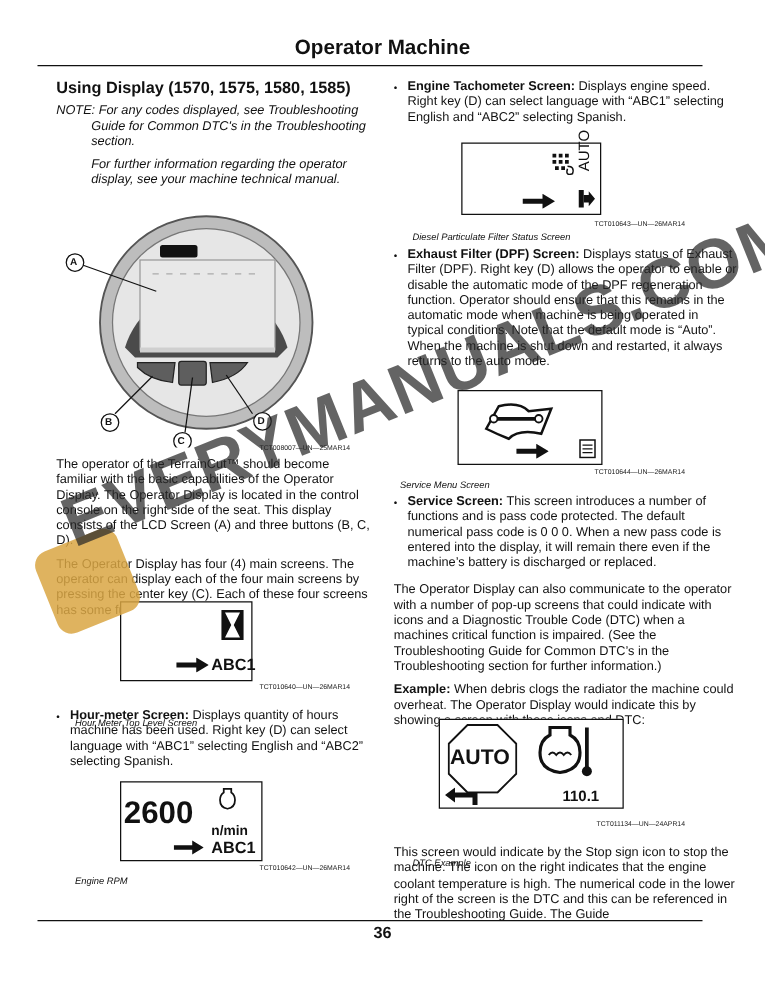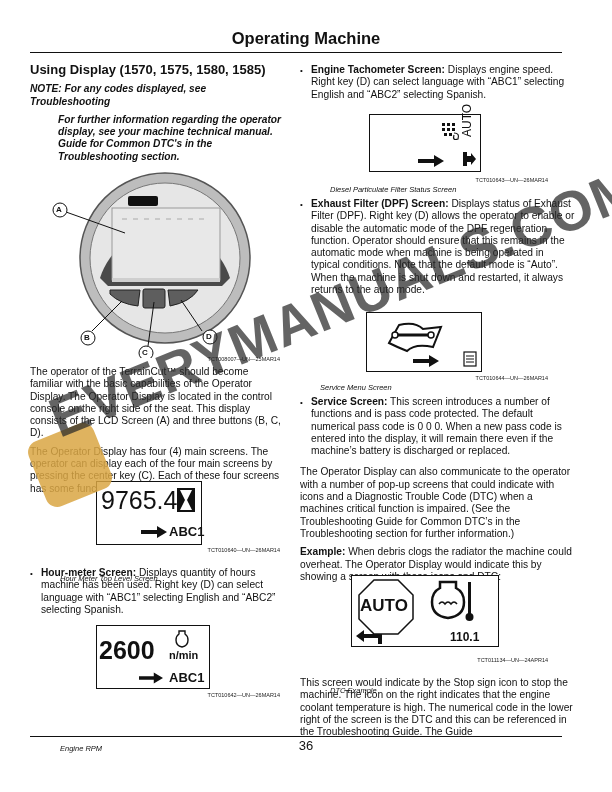--- a/index.html
+++ b/index.html
@@ -1,52 +1,52 @@
 <!DOCTYPE html>
 <html><head>
 <meta charset="utf-8">
 <style>
   html, body { margin: 0; padding: 0; background: #ffffff; }
   body { width: 612px; height: 792px; position: relative; overflow: hidden;
          font-family: "Liberation Sans", sans-serif; color: #111; }
   .abs { position: absolute; }
   .page-title { left: 0; width: 612px; top: 29px; text-align: center; font-weight: bold; font-size: 16.5px; }
   .hr { position: absolute; left: 30px; width: 532px; height: 1px; background: #111; }
-  .col { position: absolute; font-size: 10.2px; line-height: 12.3px; }
+  .col { position: absolute; font-size: 10.2px; line-height: 12.3px; margin-left: 15px; }
   .col p { margin: 0 0 6px 0; }
   .section-title { font-weight: bold; font-size: 13px; margin: 0 0 7px 0; }
-  .note { font-style: italic; font-weight: bold; }
+  .note { font-style: italic; }
   .note .indent { padding-left: 28px; display: block; }
   .bullet { display: flex; margin: 0 0 6px 0; }
   .bullet .dot { width: 11px; flex: none; font-size: 8px; padding-top: 1px; }
   .bullet .txt { flex: 1; }
   b { font-weight: bold; }
   .fig { position: absolute; }
   .fig-id { position: absolute; font-size: 5.5px; color: #222; text-align: right; }
   .caption { position: absolute; font-size: 7.5px; font-style: italic; text-align: left; }
   .lcd { position: absolute; border: 1.5px solid #111; background: #fff; }
   .watermark { position: absolute; left: 40px; top: 390px; font-size: 56px; font-weight: bold;
                color: rgba(40,40,40,0.72); transform: rotate(-22deg); transform-origin: left top;
                letter-spacing: 1px; white-space: nowrap; pointer-events: none; }
   .wm-logo { position: absolute; left: 35px; top: 430px; width: 70px; height: 70px; background: #d9a643;
              border-radius: 12px; transform: rotate(-22deg); opacity: 0.85; }
-  .page-num { position: absolute; left: 0; width: 612px; top: 738px; text-align: center; font-weight: normal; font-size: 13px; }
+  .page-num { position: absolute; left: 0; width: 612px; top: 738px; text-align: center; font-weight: bold; font-size: 13px; }
 </style>
 </head>
 <body>
 
-<div class="abs page-title">Operating Machine</div>
+<div class="abs page-title">Operator Machine</div>
 <div class="hr" style="top:52px;"></div>
 
 <div class="col" style="left:30px; top:64px; width:252px;">
   <div class="section-title">Using Display (1570, 1575, 1580, 1585)</div>
   <div class="note">
     <span>NOTE: For any codes displayed, see Troubleshooting</span>
+    <span class="indent">Guide for Common DTC's in the Troubleshooting section.</span>
     <span class="indent" style="margin-top:6px;">For further information regarding the operator display, see your machine technical manual.</span>
-    <span class="indent">Guide for Common DTC's in the Troubleshooting section.</span>
   </div>
 </div>
 
 <div class="fig" style="left:50px; top:168px; width:230px; height:190px;">
   <svg width="230" height="190" viewBox="0 0 230 190">
     <circle cx="115" cy="90" r="85" fill="#bdbdbd" stroke="#555" stroke-width="1.5"></circle>
     <circle cx="115" cy="90" r="75" fill="#e6e6e6" stroke="#777" stroke-width="1"></circle>
     <path d="M50 110 A68 68 0 0 1 180 110 L172 118 L58 118 Z" fill="#4a4a4a"></path>
     <rect x="78" y="28" width="30" height="10" rx="2" fill="#111"></rect>
     <rect x="62" y="40" width="108" height="72" fill="#e8e8e8" stroke="#999"></rect>
@@ -72,21 +72,20 @@
   <span class="abs" style="left:156px; top:164px; font-size:8px; font-weight:bold;">D</span>
 </div>
 <div class="fig-id" style="left:140px; top:356px; width:140px;">TCT008007—UN—25MAR14</div>
 
 <div class="col" style="left:30px; top:366px; width:252px;">
   <p>The operator of the TerrainCut™ should become familiar with the basic capabilities of the Operator Display. The Operator Display is located in the control console on the right side of the seat. This display consists of the LCD Screen (A) and three buttons (B, C, D).</p>
   <p>The Operator Display has four (4) main screens. The operator can display each of the four main screens by pressing the center key (C). Each of these four screens has some functionality:</p>
 </div>
 
 <div class="lcd" style="left:96px; top:481px; width:104px; height:62px;">
-  <span class="abs" style="left:4px; top:4px; font-size:25px;">9765.4</span>
   <svg class="abs" style="left:80px; top:6px;" width="18" height="24" viewBox="0 0 18 24">
     <rect x="0" y="0" width="18" height="24" fill="#111"></rect>
     <path d="M3 2 L15 2 L10 12 L15 22 L3 22 L8 12 Z" fill="#fff"></path>
   </svg>
   <svg class="abs" style="left:44px; top:44px;" width="26" height="12" viewBox="0 0 26 12">
     <path d="M0 4 L16 4 L16 0 L26 6 L16 12 L16 8 L0 8 Z" fill="#111"></path>
   </svg>
   <span class="abs" style="left:72px; top:42px; font-size:13px; font-weight:bold;">ABC1</span>
 </div>
 <div class="fig-id" style="left:140px; top:547px; width:140px;">TCT010640—UN—26MAR14</div>
@@ -97,28 +96,28 @@
     <span class="dot">•</span>
     <span class="txt"><b>Hour-meter Screen:</b><span> Displays quantity of hours machine has been used. Right key (D) can select language with “ABC1” selecting English and “ABC2” selecting Spanish.</span></span>
   </div>
 </div>
 
 <div class="lcd" style="left:96px; top:625px; width:112px; height:62px;text-align:right;">
   <span class="abs" style="left:2px; top:10px; font-size:25px; font-weight:bold;">2600</span>
   <svg class="abs" style="left:78px; top:4px;" width="14" height="18" viewBox="0 0 14 18">
     <path d="M4 1 L10 1 L10 4 Q13 6 13 10 Q13 16 7 17 Q1 16 1 10 Q1 6 4 4 Z" fill="none" stroke="#111" stroke-width="1.4"></path>
   </svg>
-  <span class="abs" style="left:72px; top:23px; font-size:11px; font-weight:bold;">n/min</span>
+  <span class="abs" style="left:72px; top:33px; font-size:11px; font-weight:bold;">n/min</span>
   <svg class="abs" style="left:42px; top:46px;" width="24" height="12" viewBox="0 0 26 12">
     <path d="M0 4 L16 4 L16 0 L26 6 L16 12 L16 8 L0 8 Z" fill="#111"></path>
   </svg>
   <span class="abs" style="left:72px; top:44px; font-size:13px; font-weight:bold;">ABC1</span>
 </div>
 <div class="fig-id" style="left:140px; top:692px; width:140px;">TCT010642—UN—26MAR14</div>
-<div class="caption" style="left:60px; top:700px; width:190px;margin-top:44px;">Engine RPM</div>
+<div class="caption" style="left:60px; top:700px; width:190px;">Engine RPM</div>
 
 <div class="col" style="left:300px; top:64px; width:275px;">
   <div class="bullet">
     <span class="dot">•</span>
     <span class="txt"><b>Engine Tachometer Screen:</b><span> Displays engine speed. Right key (D) can select language with “ABC1” selecting English and “ABC2” selecting Spanish.</span></span>
   </div>
 </div>
 
 <div class="lcd" style="left:369px; top:114px; width:110px; height:56px;">
   <svg class="abs" style="left:70px; top:6px;" width="24" height="22" viewBox="0 0 24 22">

